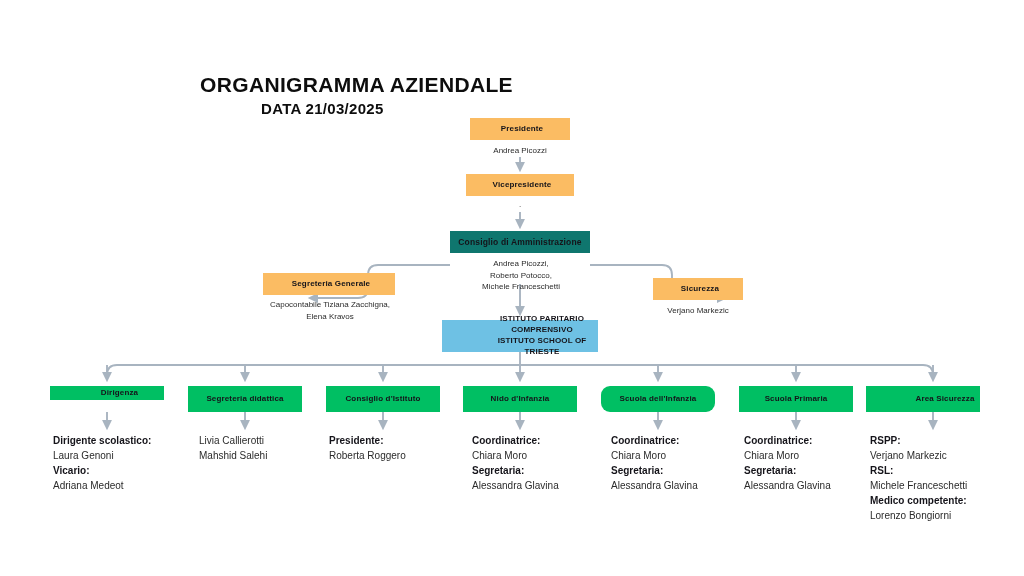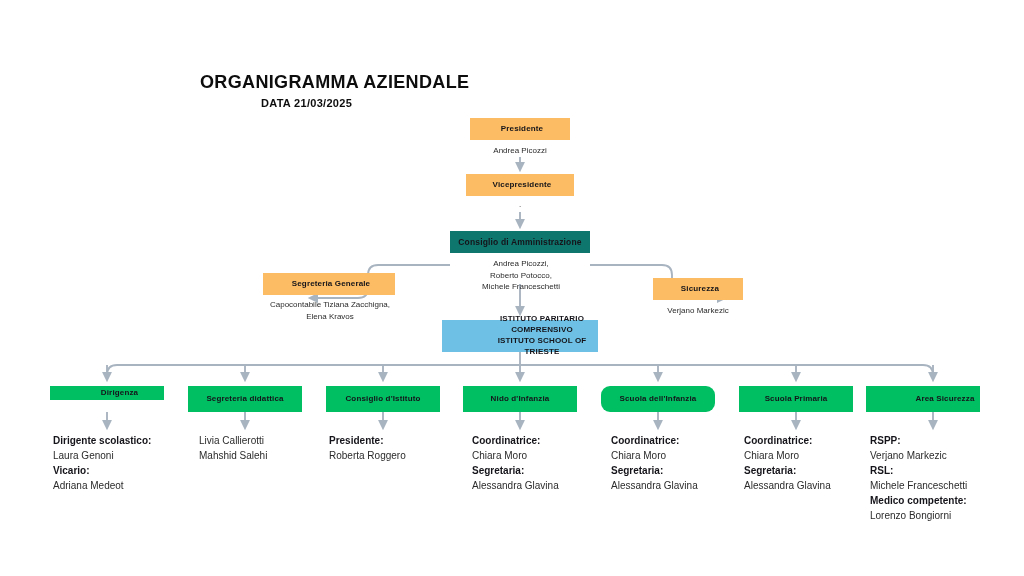--- a/index.html
+++ b/index.html
@@ -22,29 +22,29 @@
 
   
   .title-block {
     position: absolute;
     left: 200px;
     top: 72px;
     width: 420px;
     text-align: left;
   }
   .chart-title {
-    font-size: 18px;
+    font-size: 21px;
     font-weight: bold;
     letter-spacing: 0.35px;
     color: #0d0d0d;
     line-height: 1.2;
     white-space: nowrap;
   }
   .chart-subtitle {
-    font-size: 11px;
+    font-size: 15px;
     font-weight: bold;
     letter-spacing: 0.3px;
     color: #0d0d0d;
     margin-top: 3px;
     margin-left: 61px;
     white-space: nowrap;
   }
 
   
   .node-box {

